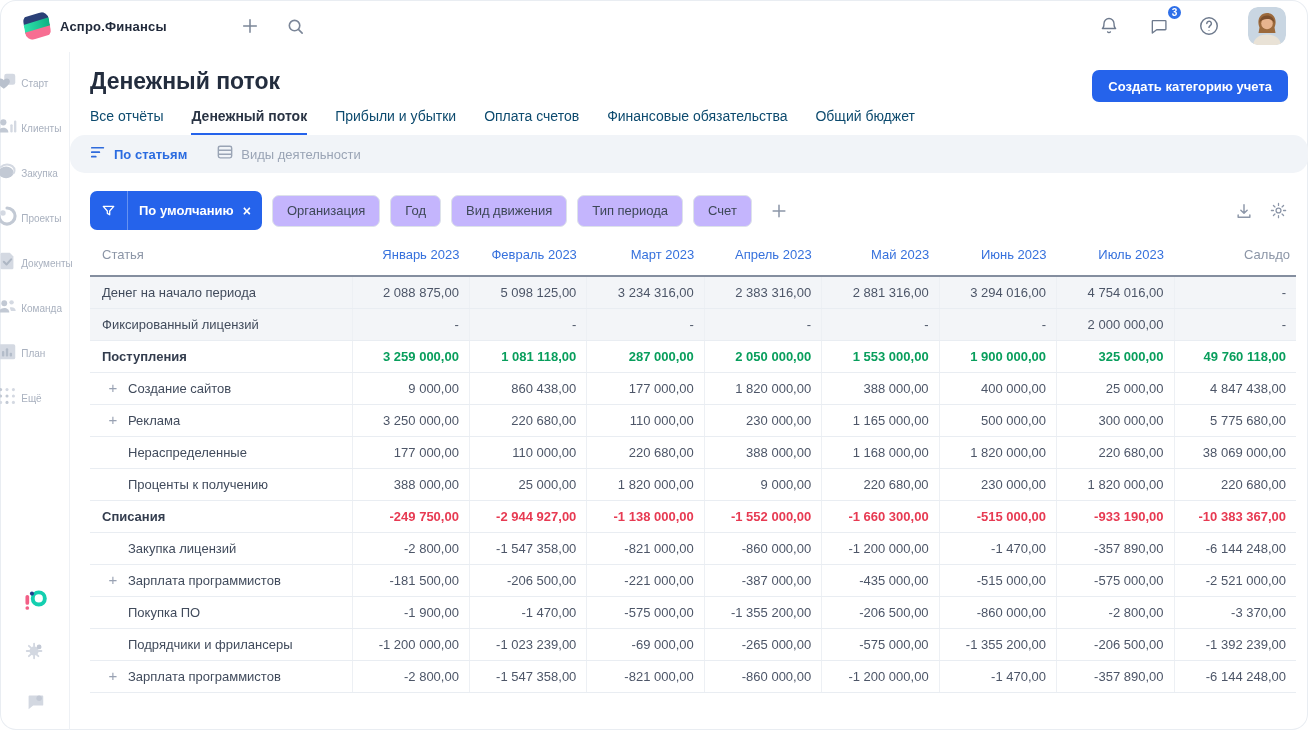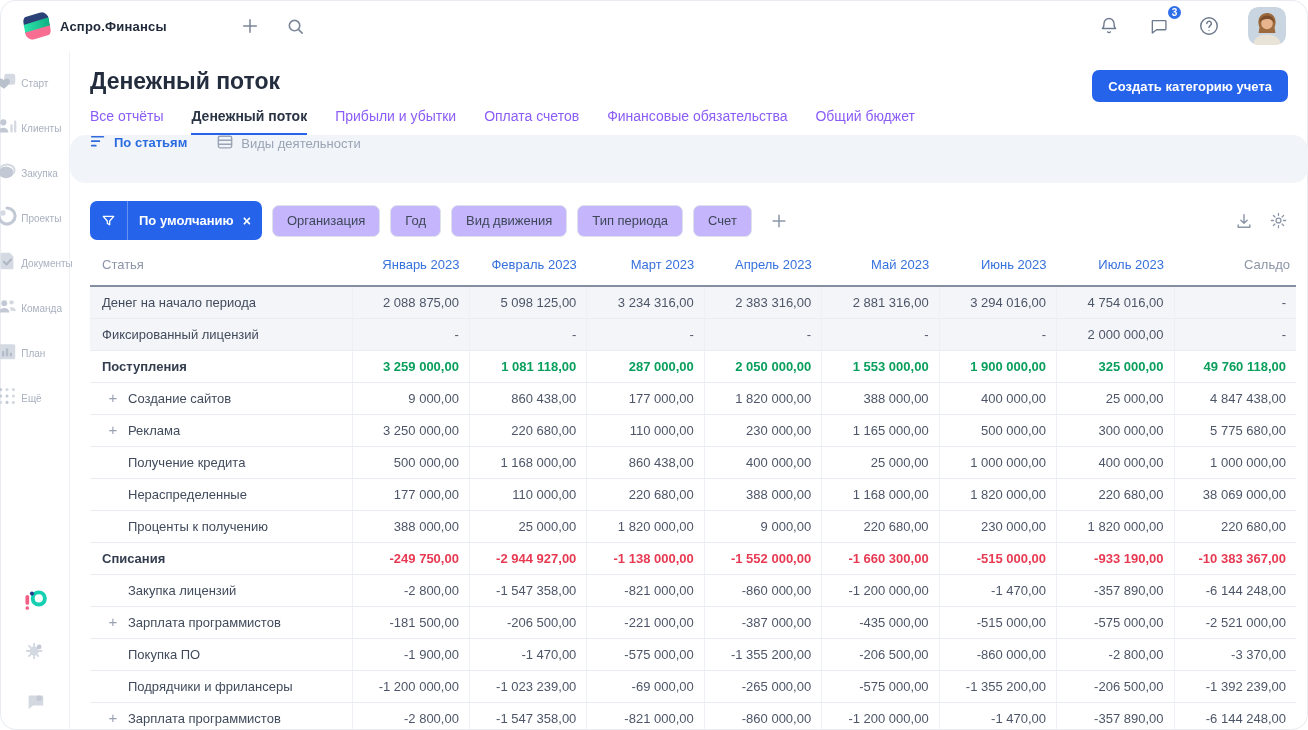--- a/index.html
+++ b/index.html
@@ -34,24 +34,24 @@
   .side-lbl{font-size:10px;color:#a9b1bf;}
   .side-spacer{flex:1;}
   .side-bottom{display:flex;flex-direction:column;align-items:center;gap:24px;}
   .content{flex:1;display:flex;flex-direction:column;min-width:0;}
   
   .page-head{padding:14px 20px 0;display:flex;align-items:flex-start;justify-content:space-between;}
   .page-title{font-size:23px;font-weight:700;color:#232d3e;line-height:30px;}
   .create-btn{background:#2563eb;color:#fff;border:none;border-radius:7px;height:32px;padding:0 16px;
     font-size:13px;font-weight:600;cursor:pointer;font-family:inherit;margin-top:4px;}
   .tabs{display:flex;gap:28px;padding:6px 20px 0;}
-  .tab{font-size:14px;color:#8b5cf6;padding-bottom:9px;cursor:pointer;border-bottom:2px solid transparent;}
+  .tab{font-size:14px;color:#0c4a6e;padding-bottom:9px;cursor:pointer;border-bottom:2px solid transparent;}
   .tab.active{color:#2a3444;font-weight:600;border-bottom-color:#2563eb;}
   
-  .band{background:#f1f4f8;height:48px;display:flex;align-items:flex-start;gap:30px;padding:0 20px;flex:0 0 auto;border-radius:15px;}
+  .band{background:#f1f4f8;height:38px;display:flex;align-items:center;gap:30px;padding:0 20px;flex:0 0 auto;border-radius:15px;}
   .subtab{display:flex;align-items:center;gap:8px;font-size:13px;cursor:pointer;color:#9aa4b5;}
   .subtab.active{color:#2a6be0;font-weight:600;}
   
   .filter-row{display:flex;align-items:center;padding:18px 20px 0;gap:10px;}
   .chip-default{display:flex;align-items:center;background:#2563eb;color:#fff;border-radius:7px;
     height:39px;font-size:13px;font-weight:600;cursor:pointer;overflow:hidden;}
   .cd-ic{padding:0 11px;display:flex;align-items:center;height:100%;}
   .cd-sep{width:1px;align-self:stretch;background:rgba(255,255,255,.3);}
   .cd-label{padding:0 7px 0 11px;}
   .cd-x{padding:0 11px 0 2px;font-size:14px;cursor:pointer;}
@@ -411,35 +411,20 @@
                 <td class="val">110 000,00</td>
                 <td class="val">230 000,00</td>
                 <td class="val">1 165 000,00</td>
                 <td class="val">500 000,00</td>
                 <td class="val">300 000,00</td>
                 <td class="val">5 775 680,00</td>
               </tr>
               <tr class="child">
                 <td class="lbl">
                   <span class="lbl-inner">
-                    <span class="indent">Получение кредита</span>
-                  </span>
-                </td>
-                <td class="val">500 000,00</td>
-                <td class="val">1 168 000,00</td>
-                <td class="val">860 438,00</td>
-                <td class="val">400 000,00</td>
-                <td class="val">25 000,00</td>
-                <td class="val">1 000 000,00</td>
-                <td class="val">400 000,00</td>
-                <td class="val">1 000 000,00</td>
-              </tr>
-              <tr class="child">
-                <td class="lbl">
-                  <span class="lbl-inner">
                     <span class="indent">Нераспределенные</span>
                   </span>
                 </td>
                 <td class="val">177 000,00</td>
                 <td class="val">110 000,00</td>
                 <td class="val">220 680,00</td>
                 <td class="val">388 000,00</td>
                 <td class="val">1 168 000,00</td>
                 <td class="val">1 820 000,00</td>
                 <td class="val">220 680,00</td>

